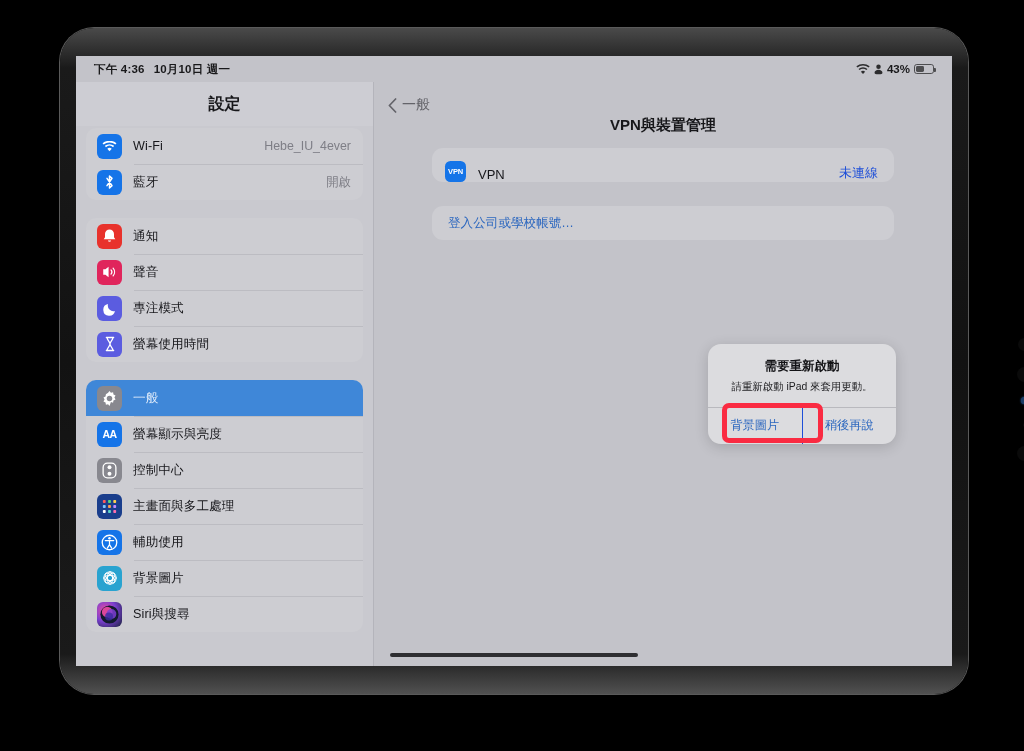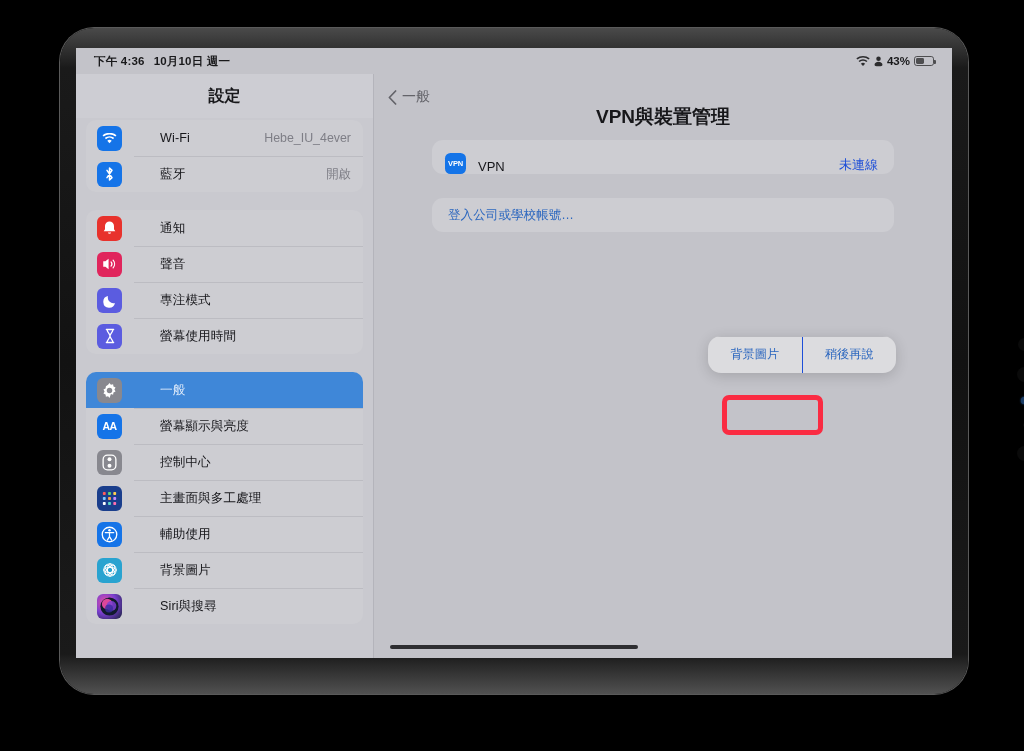--- a/index.html
+++ b/index.html
@@ -14,21 +14,21 @@
   #device-frame {
     position: absolute;
     left: 60px; top: 28px;
     width: 908px; height: 666px;
     border-radius: 34px;
     background: linear-gradient(180deg,#4a4a4a 0%, #1a1a1a 6%, #121212 50%, #1a1a1a 94%, #515151 100%);
     box-shadow: 0 0 0 1px #5a5a5a;
   }
   #device-screen {
     position: absolute;
-    left: 16px; top: 20px;
+    left: 16px; top: 28px;
     width: 876px; height: 610px;
     background: #c3c3c9;
     overflow: hidden;
   }
   
   .side-btn {
     position: absolute;
     background: #0a0a0a;
     border-radius: 50%;
   }
@@ -86,21 +86,20 @@
     margin: 0 10px 18px 10px;
     background: #cdcdd2;
     border-radius: 10px;
     overflow: hidden;
   }
   .group.first { margin-top: 2px; }
   .row {
     display: flex; align-items: center;
     height: 36px; padding: 0 12px 0 11px;
     position: relative;
-    gap: 27px;
   }
   .row + .row::before {
     content: ""; position: absolute; left: 48px; right: 0; top: 0;
     height: 1px; background: #bcbcc2;
   }
   .row.selected { background: #3f87d8; }
   .row.selected .row-label { color: #e4eefb; }
   .row-icon {
     width: 25px; height: 25px; border-radius: 6px;
     flex: 0 0 25px; margin-right: 11px;
@@ -130,21 +129,21 @@
   
   #detail { flex: 1; background: #c3c3c9; position: relative; }
   #detail-nav {
     height: 46px; display: flex; align-items: center; padding: 0 14px;
     position: relative;
   }
   #back-button { display: flex; align-items: center; gap: 5px; cursor: pointer; }
   #back-label { font-size: 14px; color: #636369; }
   #detail-title {
     position: absolute; left: 0; right: 0; text-align: center;
-    font-size: 19px; font-weight: bold; color: #17171a;
+    font-size: 15px; font-weight: bold; color: #17171a;
     pointer-events: none;
     margin-top: 40px;
   }
   .card {
     margin: 0 58px; background: #cdcdd2; border-radius: 11px; overflow: hidden;
   }
   #vpn-card { margin-top: 20px; }
   #vpn-row { display: flex; align-items: flex-end; height: 34px; padding: 0 16px 0 13px; }
   #vpn-icon {
     width: 21px; height: 21px; border-radius: 5.5px; background: #1474e8;
@@ -404,20 +403,24 @@
         </div>
 
         <div class="card" id="enroll-card">
           <div id="enroll-row">
             <span id="enroll-label">登入公司或學校帳號…</span>
           </div>
         </div>
 
         <div id="alert-backdrop">
           <div id="alert">
+            <div id="alert-body">
+              <div id="alert-title">需要重新啟動</div>
+              <div id="alert-message">請重新啟動 iPad 來套用更動。</div>
+            </div>
             <div id="alert-actions">
               <div class="alert-btn">背景圖片</div>
               <div class="alert-btn">稍後再說</div>
             </div>
           </div>
           <div id="highlight-box" style="border-color: rgb(250, 43, 66);"></div>
         </div>
 
       </div>
     </div>

